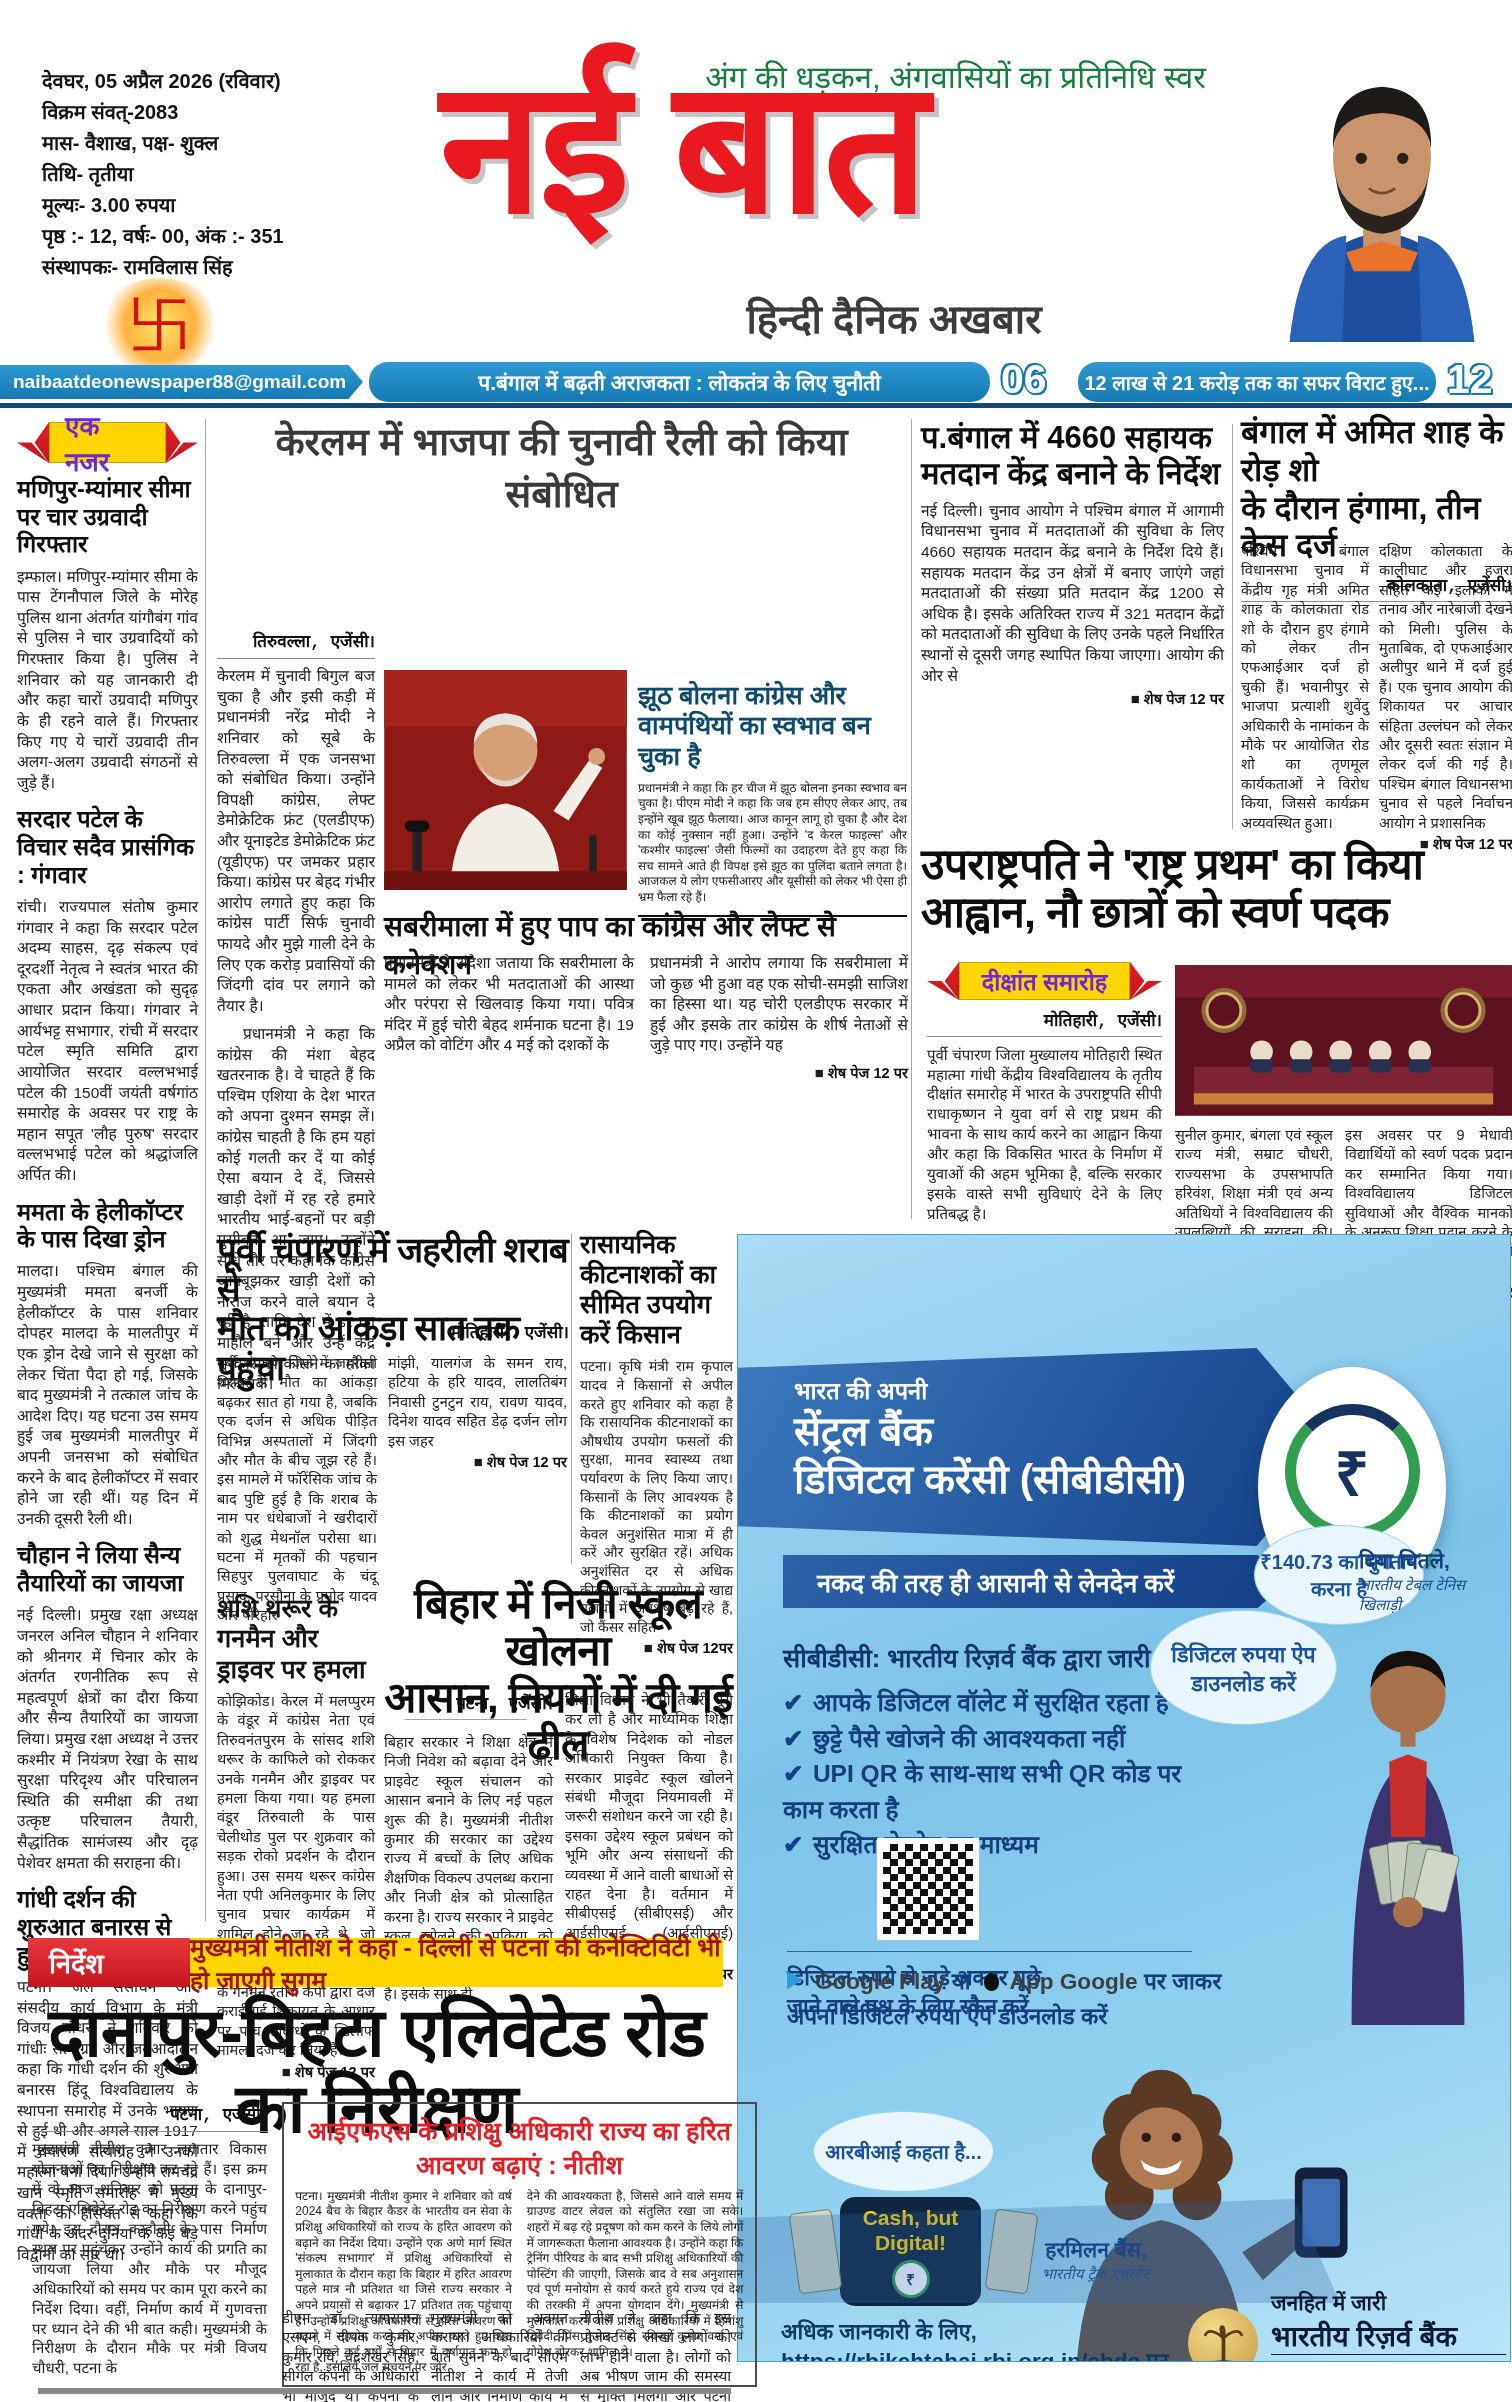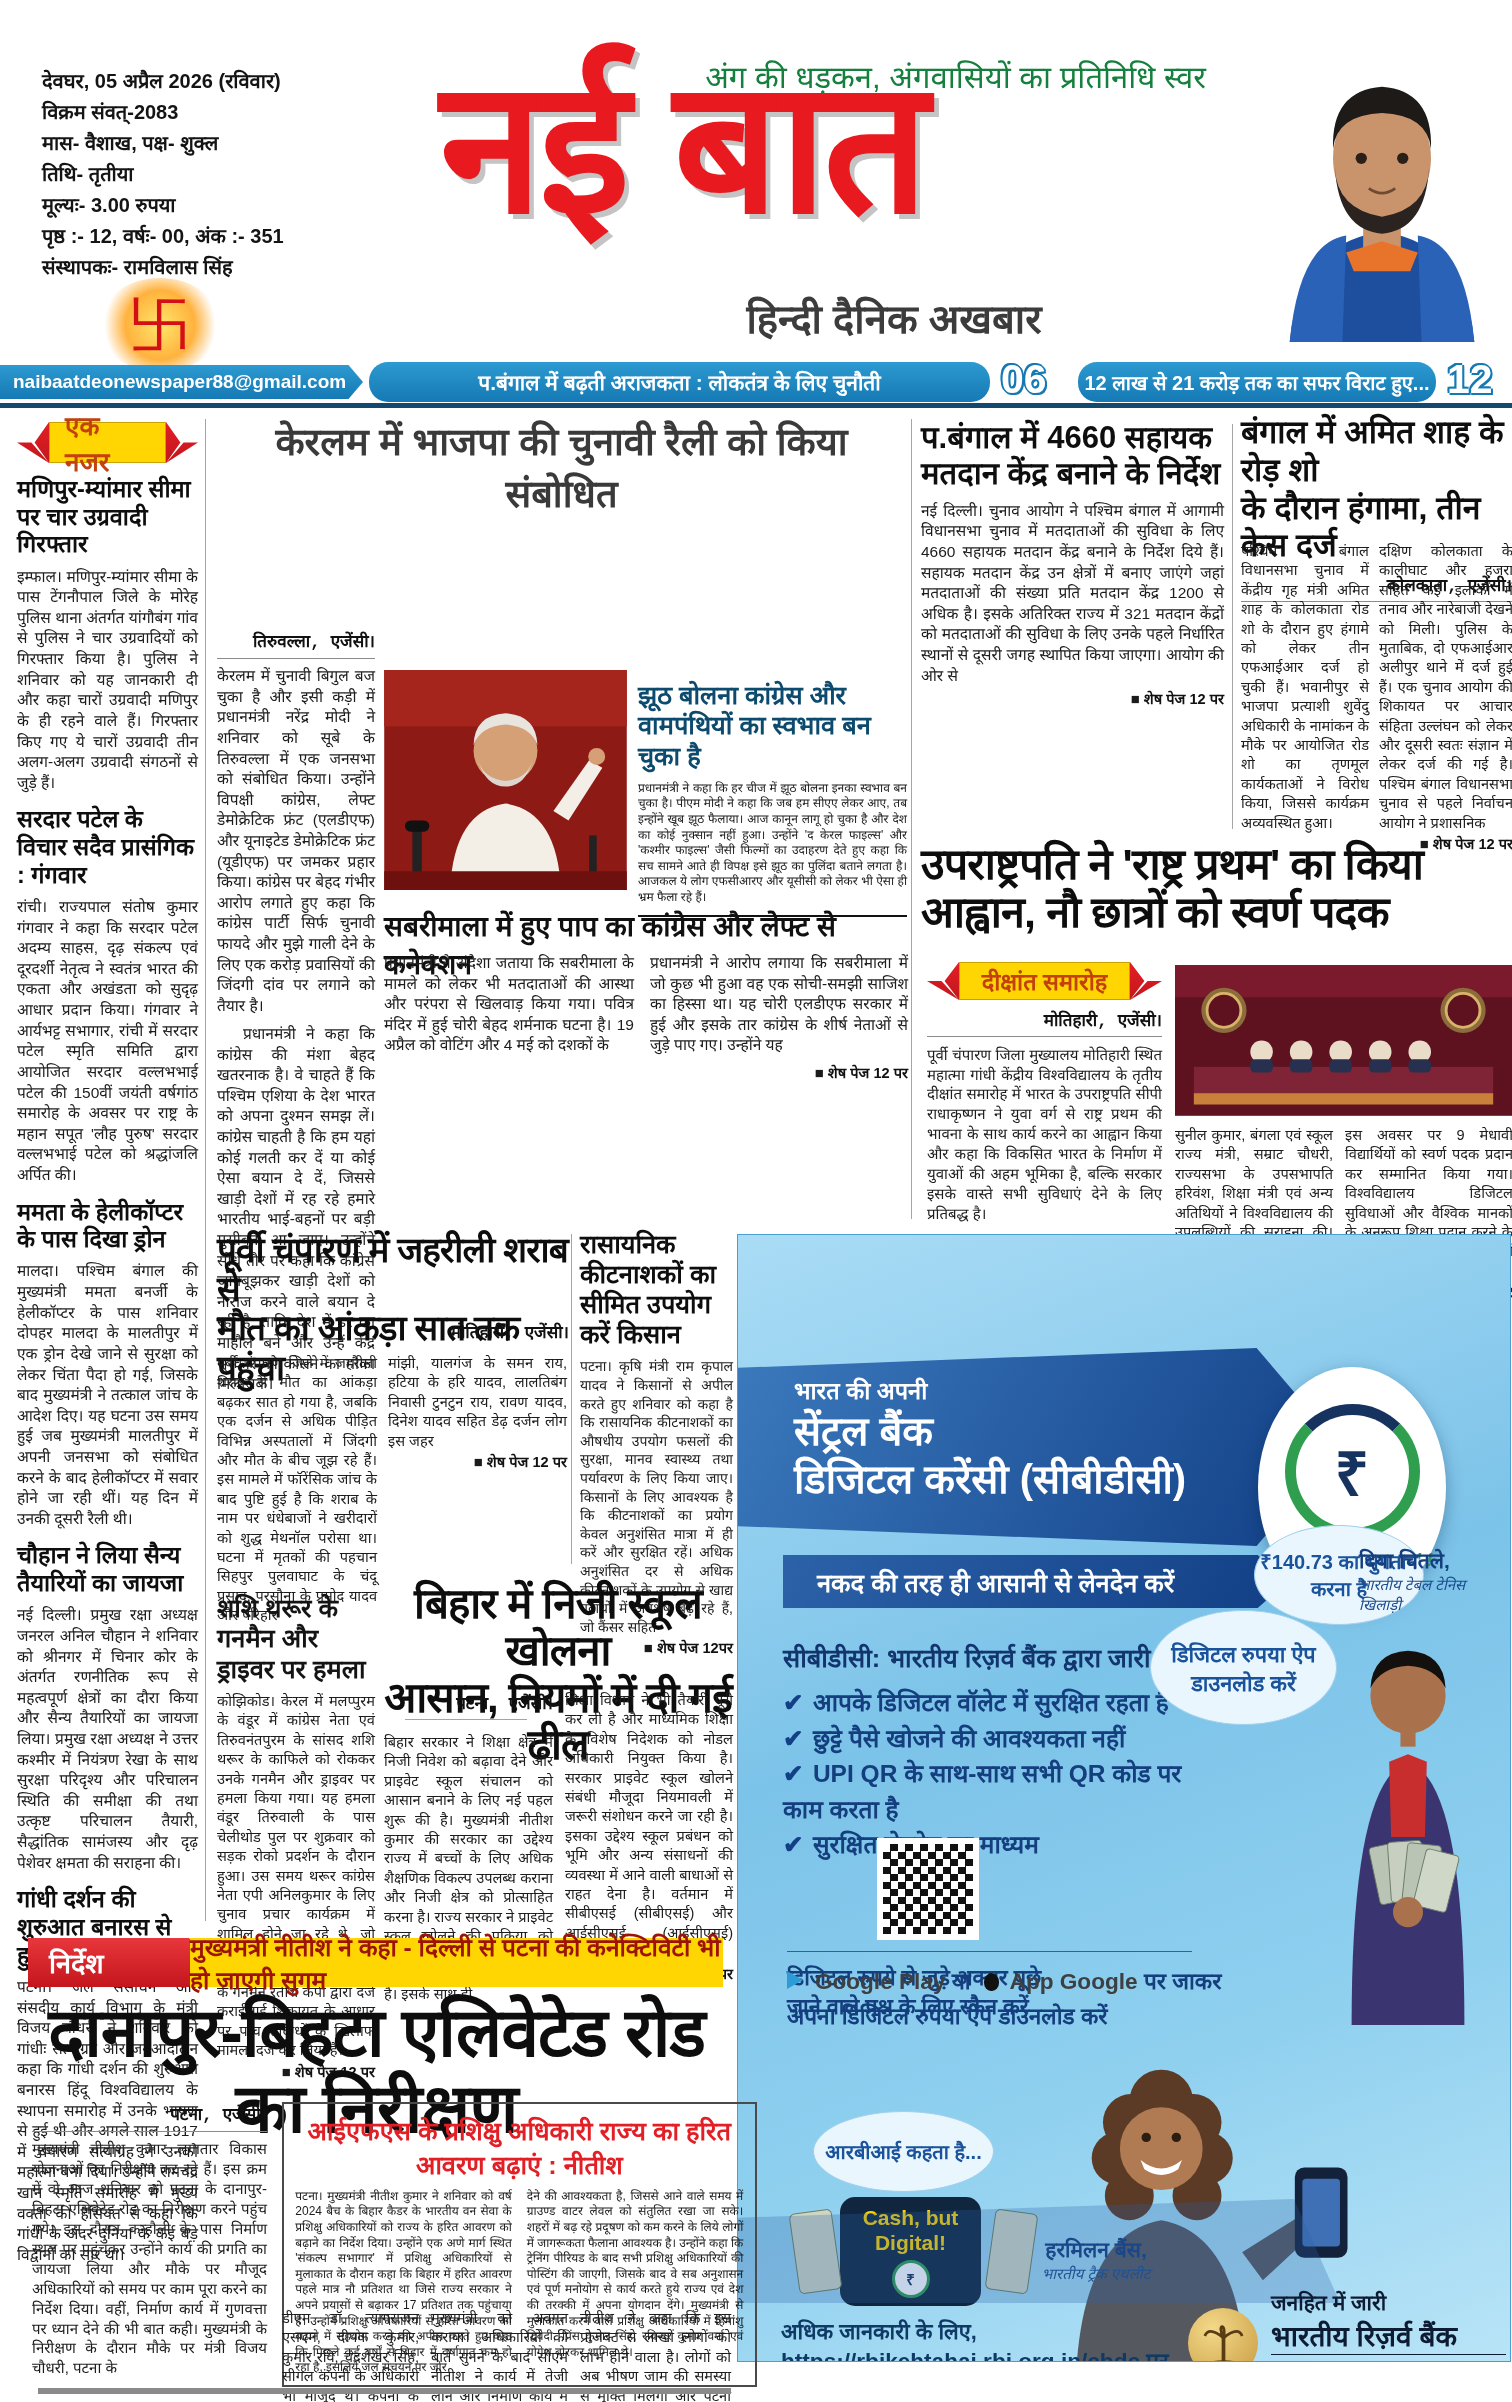--- a/index.html
+++ b/index.html
@@ -14,21 +14,21 @@
   .more{font-weight:800;font-size:14.6px;color:#111;white-space:nowrap;}
   .vrule{position:absolute;width:1.4px;background:#a5a5a5;}
   .hrule{position:absolute;height:1.4px;background:#a5a5a5;}
   .brief-title{font-size:23.5px;font-weight:800;color:#0e0e0e;line-height:1.18;margin:13px 0 7.5px;}
   .headline-xl{font-weight:900;color:#0d0d0d;line-height:1.12;letter-spacing:-0.9px;}
   .badge{display:flex;align-items:stretch;height:41px;}
   .badge .wing{width:32px;background:
      linear-gradient(#e31f26,#c3161c);}
   .badge .wing.l{clip-path:polygon(100% 0,100% 100%,55% 50%,100% 0,0 50%,100% 100%,45% 50%,0 50%);}
   .badge .wing.r{clip-path:polygon(0 0,0 100%,45% 50%,0 0,100% 50%,0 100%,55% 50%,100% 50%);}
-  .badge .mid{background:#ffd502;color:#c2410c;font-weight:800;font-size:26px;
+  .badge .mid{background:#ffd502;color:#6d28d9;font-weight:800;font-size:26px;
       display:flex;align-items:center;justify-content:center;padding:12px 15px;border:0.9px solid #c9a400;}
   .teaser-pill{background:linear-gradient(#2d9ad1,#1579b4);border-radius:19px;color:#fff;
       font-weight:800;font-size:21px;display:flex;align-items:center;justify-content:center;}
   .pgnum{font-weight:900;font-size:41px;color:#fff;
       text-shadow:-1.9px 0 #1579b4,1.9px 0 #1579b4,0 -1.9px #1579b4,0 1.9px #1579b4,1.9px 1.9px #1579b4,-1.9px -1.9px #1579b4;}
   .check{color:#123f86;font-weight:900;font-size:24.5px;margin-right:9.4px;}
   .navy{color:#143e7d;}
   .bubble{background:#eaf6fd;border:1.9px solid #9fd0ec;border-radius:50%;color:#19539c;
       font-weight:800;display:flex;align-items:center;justify-content:center;text-align:center;}
   a{color:inherit;text-decoration:none;}

